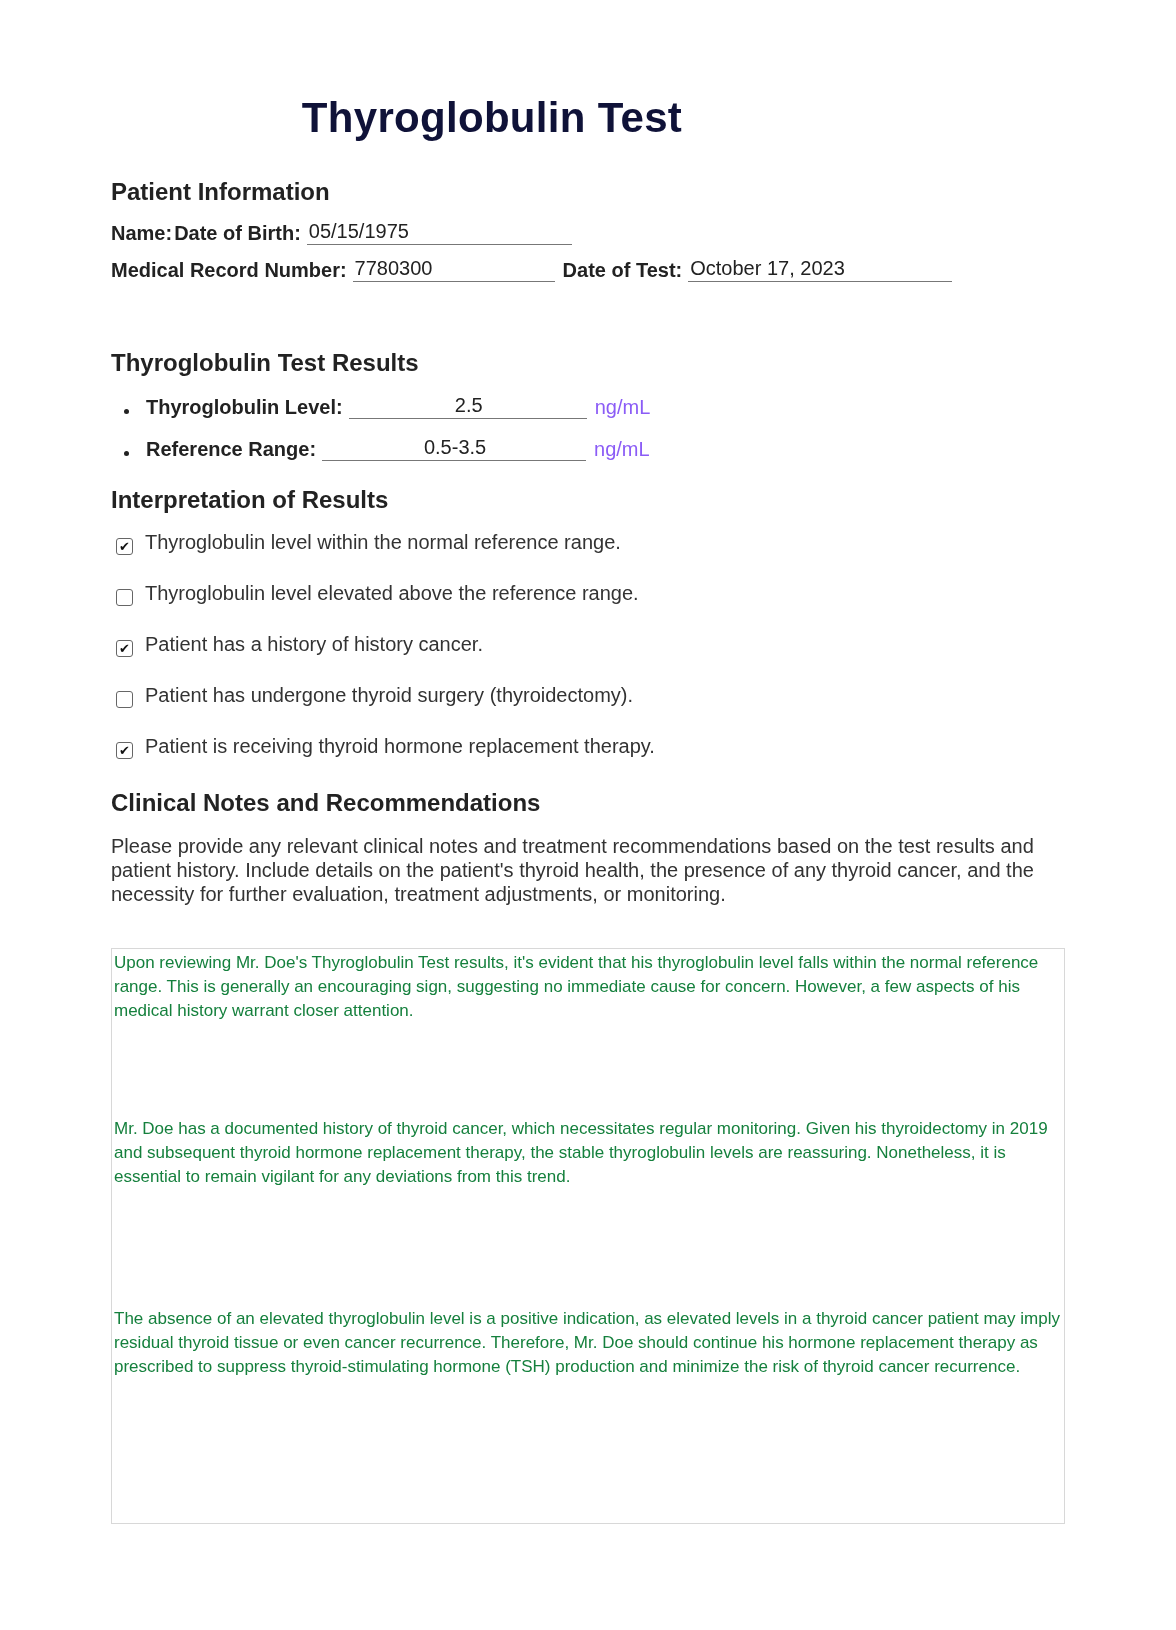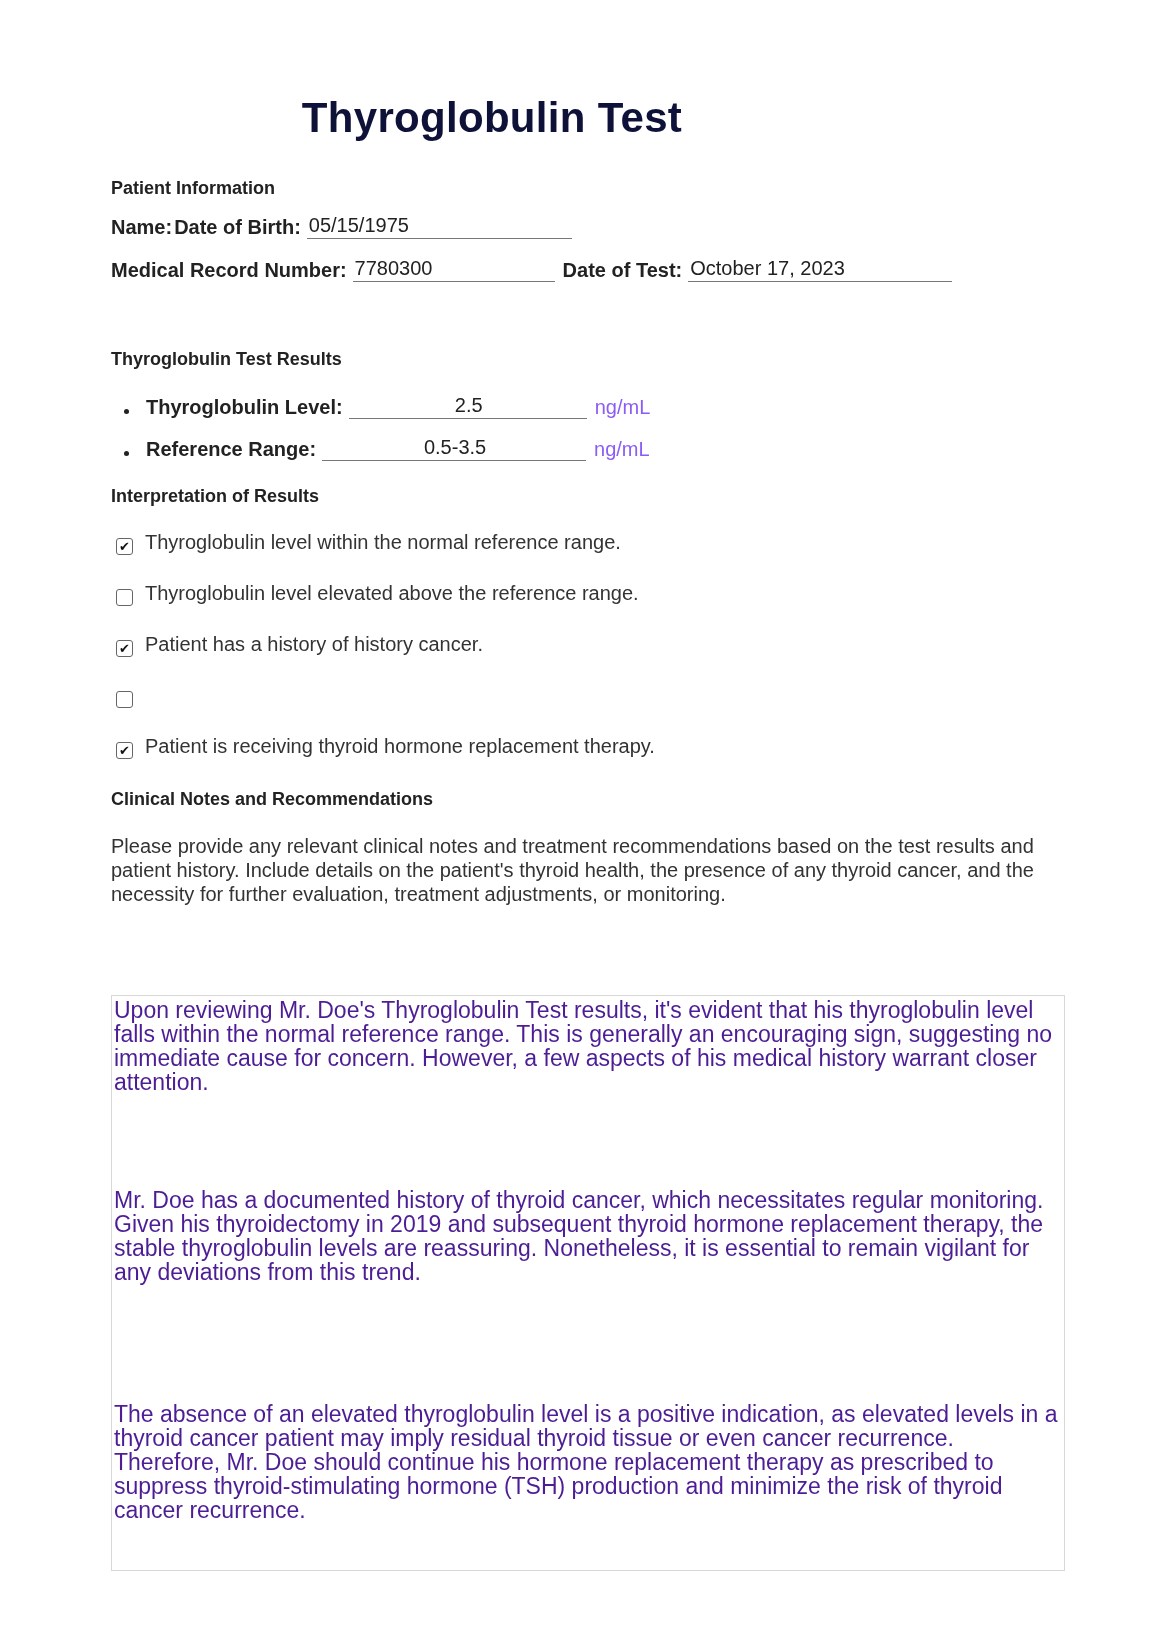--- a/index.html
+++ b/index.html
@@ -6,21 +6,21 @@
   body {
     width: 1176px; height: 1630px; background: #ffffff;
     font-family: "Liberation Sans", sans-serif; color: #222;
     position: relative; overflow: hidden;
   }
   .page { position: absolute; left: 0; top: 0; width: 1176px; height: 1630px; }
   .title {
     position: absolute; left: 0; width: 984px; top: 94px; text-align: center;
     font-size: 42px; font-weight: bold; color: #0f1238; letter-spacing: 0.3px;
   }
-  .h2 { position: absolute; left: 111px; font-size: 18px; font-weight: bold; color: #222; }
+  .h2 { position: absolute; left: 111px; font-size: 24px; font-weight: bold; color: #222; }
   .row { position: absolute; left: 111px; font-size: 20px; display: flex; align-items: flex-end; }
   .lbl { font-weight: bold; color: #222; white-space: nowrap; }
   .fill {
     border-bottom: 1.5px solid #777; margin-left: 6px; height: 26px;
     font-size: 20px; color: #222; padding-left: 2px; box-sizing: border-box;
     display: flex; align-items: flex-end; padding-bottom: 1px; white-space: nowrap;
   }
   .fill.center { justify-content: center; }
   .bullet-row { position: absolute; font-size: 20px; display: flex; align-items: flex-end; }
   .dot { position: absolute; width: 5px; height: 5px; border-radius: 50%; background: #222; }
@@ -30,37 +30,37 @@
     width: 17px; height: 17px; border: 1.5px solid #666; border-radius: 3px;
     box-sizing: border-box; margin-right: 12px; margin-top: 8px;
     display: flex; align-items: center; justify-content: center; font-size: 13px; color: #111; line-height: 1;
   }
   .para {
     position: absolute; left: 111px; width: 945px; font-size: 20px; line-height: 24px; color: #333;
   }
   .notes {
     position: absolute; left: 111px; top: 948px; width: 954px; height: 576px;
     border: 1px solid #d8d8d8; box-sizing: border-box; padding: 2px 2px;
-    font-size: 23px; line-height: 24px; color: #4c1d95; margin-top: 47px;
+    font-size: 17px; line-height: 24px; color: #15803d;
   }
   .notes p { margin: 0; }
 </style>
 </head>
 <body>
 
 <div class="page">
 
   <div class="title">Thyroglobulin Test</div>
 
   <div class="h2" style="top:178px;">Patient Information</div>
 
   <div class="row" style="top:213px;">
     <span class="lbl">Name:</span>
     <span class="lbl" style="margin-left:2px;">Date of Birth:</span>
-    <span class="fill" style="width:265px;">05/15/1975</span>
+    <span class="fill" style="width:265px;margin-top:6px;">05/15/1975</span>
   </div>
 
   <div class="row" style="top:256px;">
     <span class="lbl">Medical Record Number:</span>
     <span class="fill" style="width:202px;">7780300</span>
     <span class="lbl" style="margin-left:8px;">Date of Test:</span>
     <span class="fill" style="width:264px;">October 17, 2023</span>
   </div>
 
   <div class="h2" style="top:349px;">Thyroglobulin Test Results</div>
@@ -88,20 +88,21 @@
   <div class="cb-row" style="top:581px;">
     <span class="cb"></span>
     <span>Thyroglobulin level elevated above the reference range.</span>
   </div>
   <div class="cb-row" style="top:632px;">
     <span class="cb">✔</span>
     <span>Patient has a history of history cancer.</span>
   </div>
   <div class="cb-row" style="top:683px;">
     <span class="cb"></span>
+    <span>Patient has undergone thyroid surgery (thyroidectomy).</span>
   </div>
   <div class="cb-row" style="top:734px;">
     <span class="cb">✔</span>
     <span>Patient is receiving thyroid hormone replacement therapy.</span>
   </div>
 
   <div class="h2" style="top:789px;">Clinical Notes and Recommendations</div>
   <div class="para" style="top:834px;">Please provide any relevant clinical notes and treatment recommendations based on the test results and patient history. Include details on the patient's thyroid health, the presence of any thyroid cancer, and the necessity for further evaluation, treatment adjustments, or monitoring.</div>
 
   <div class="notes">

